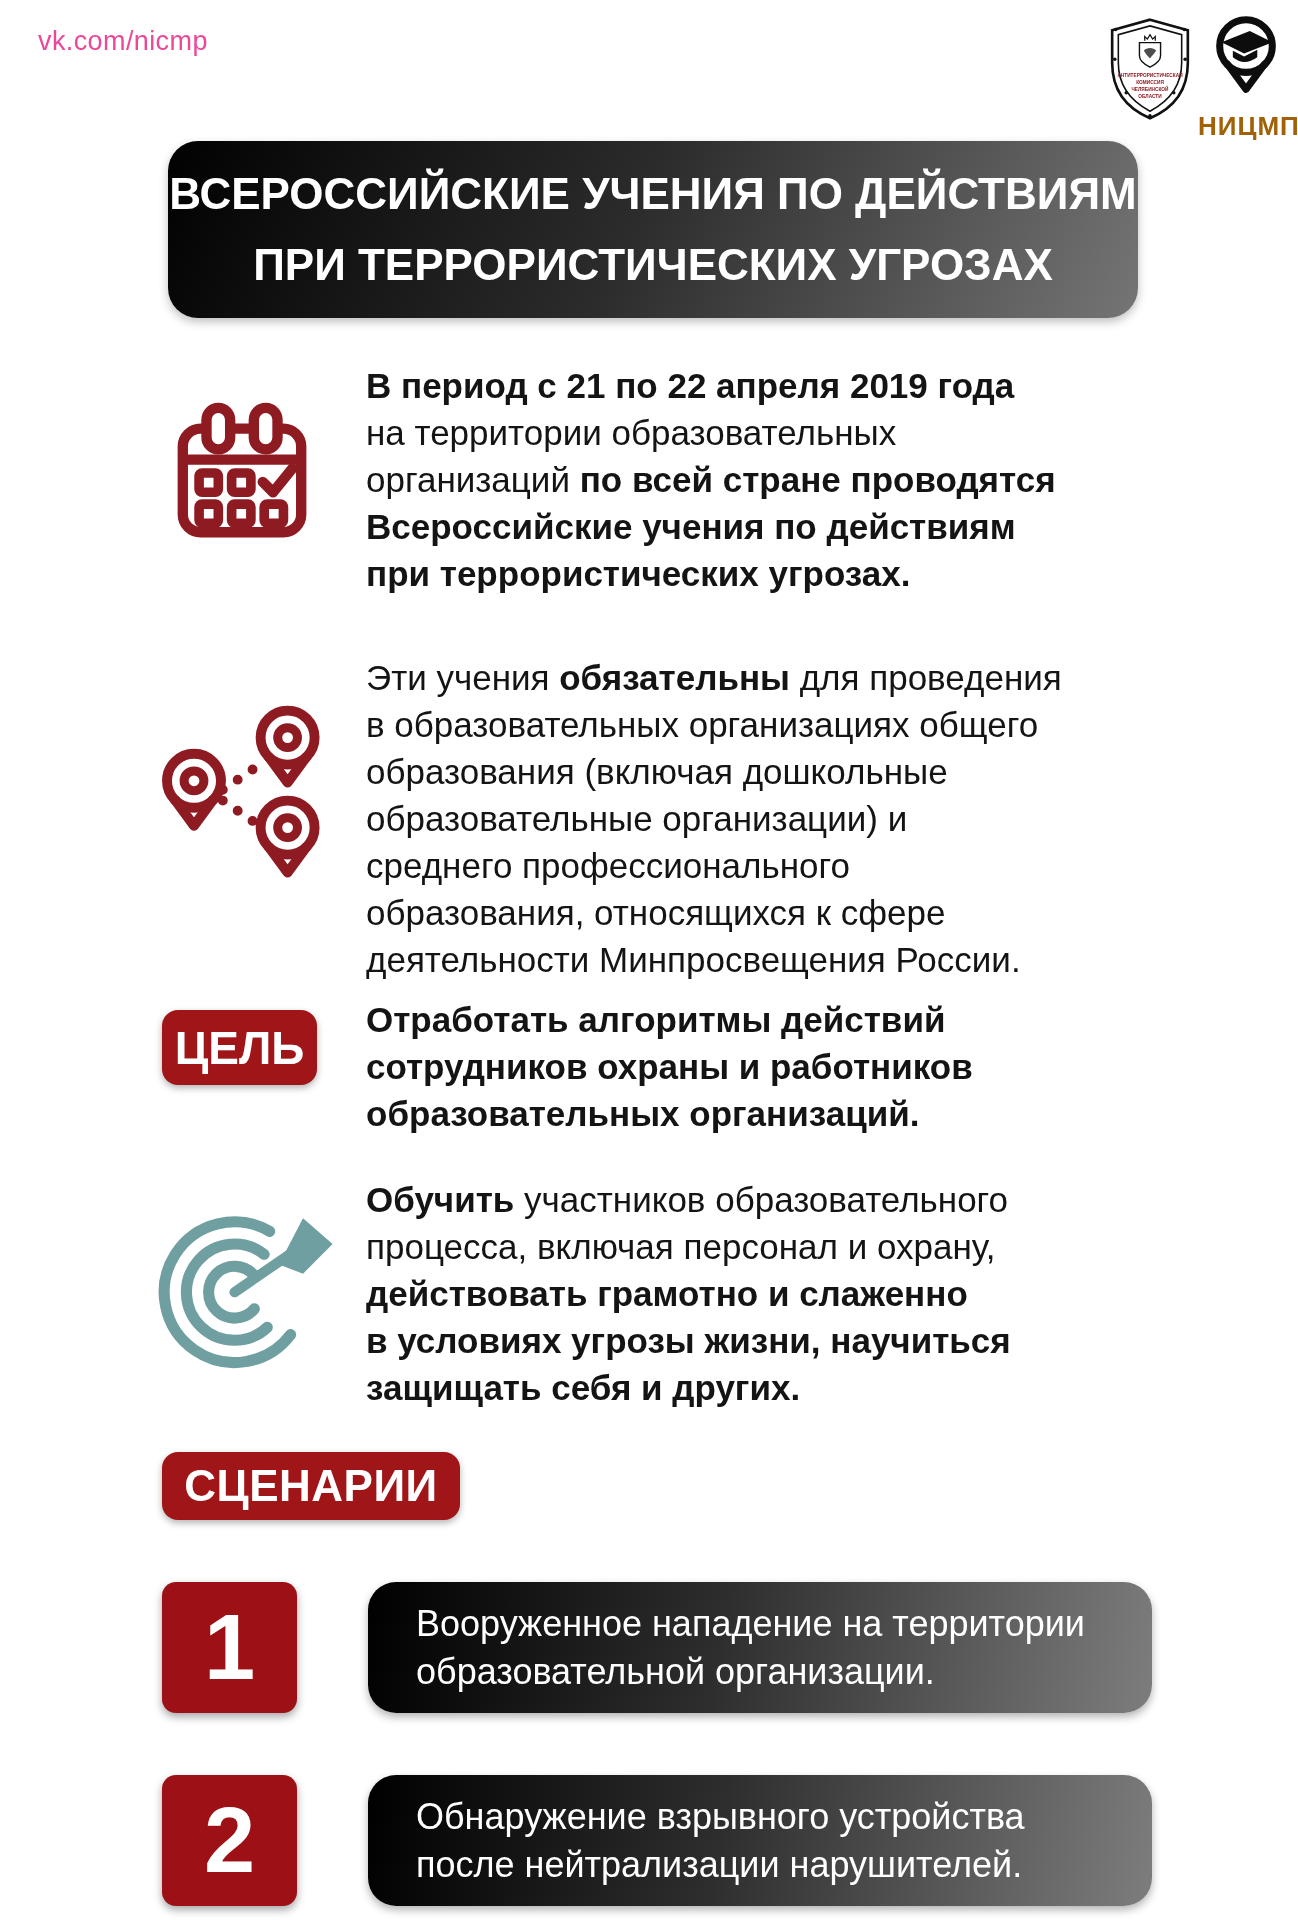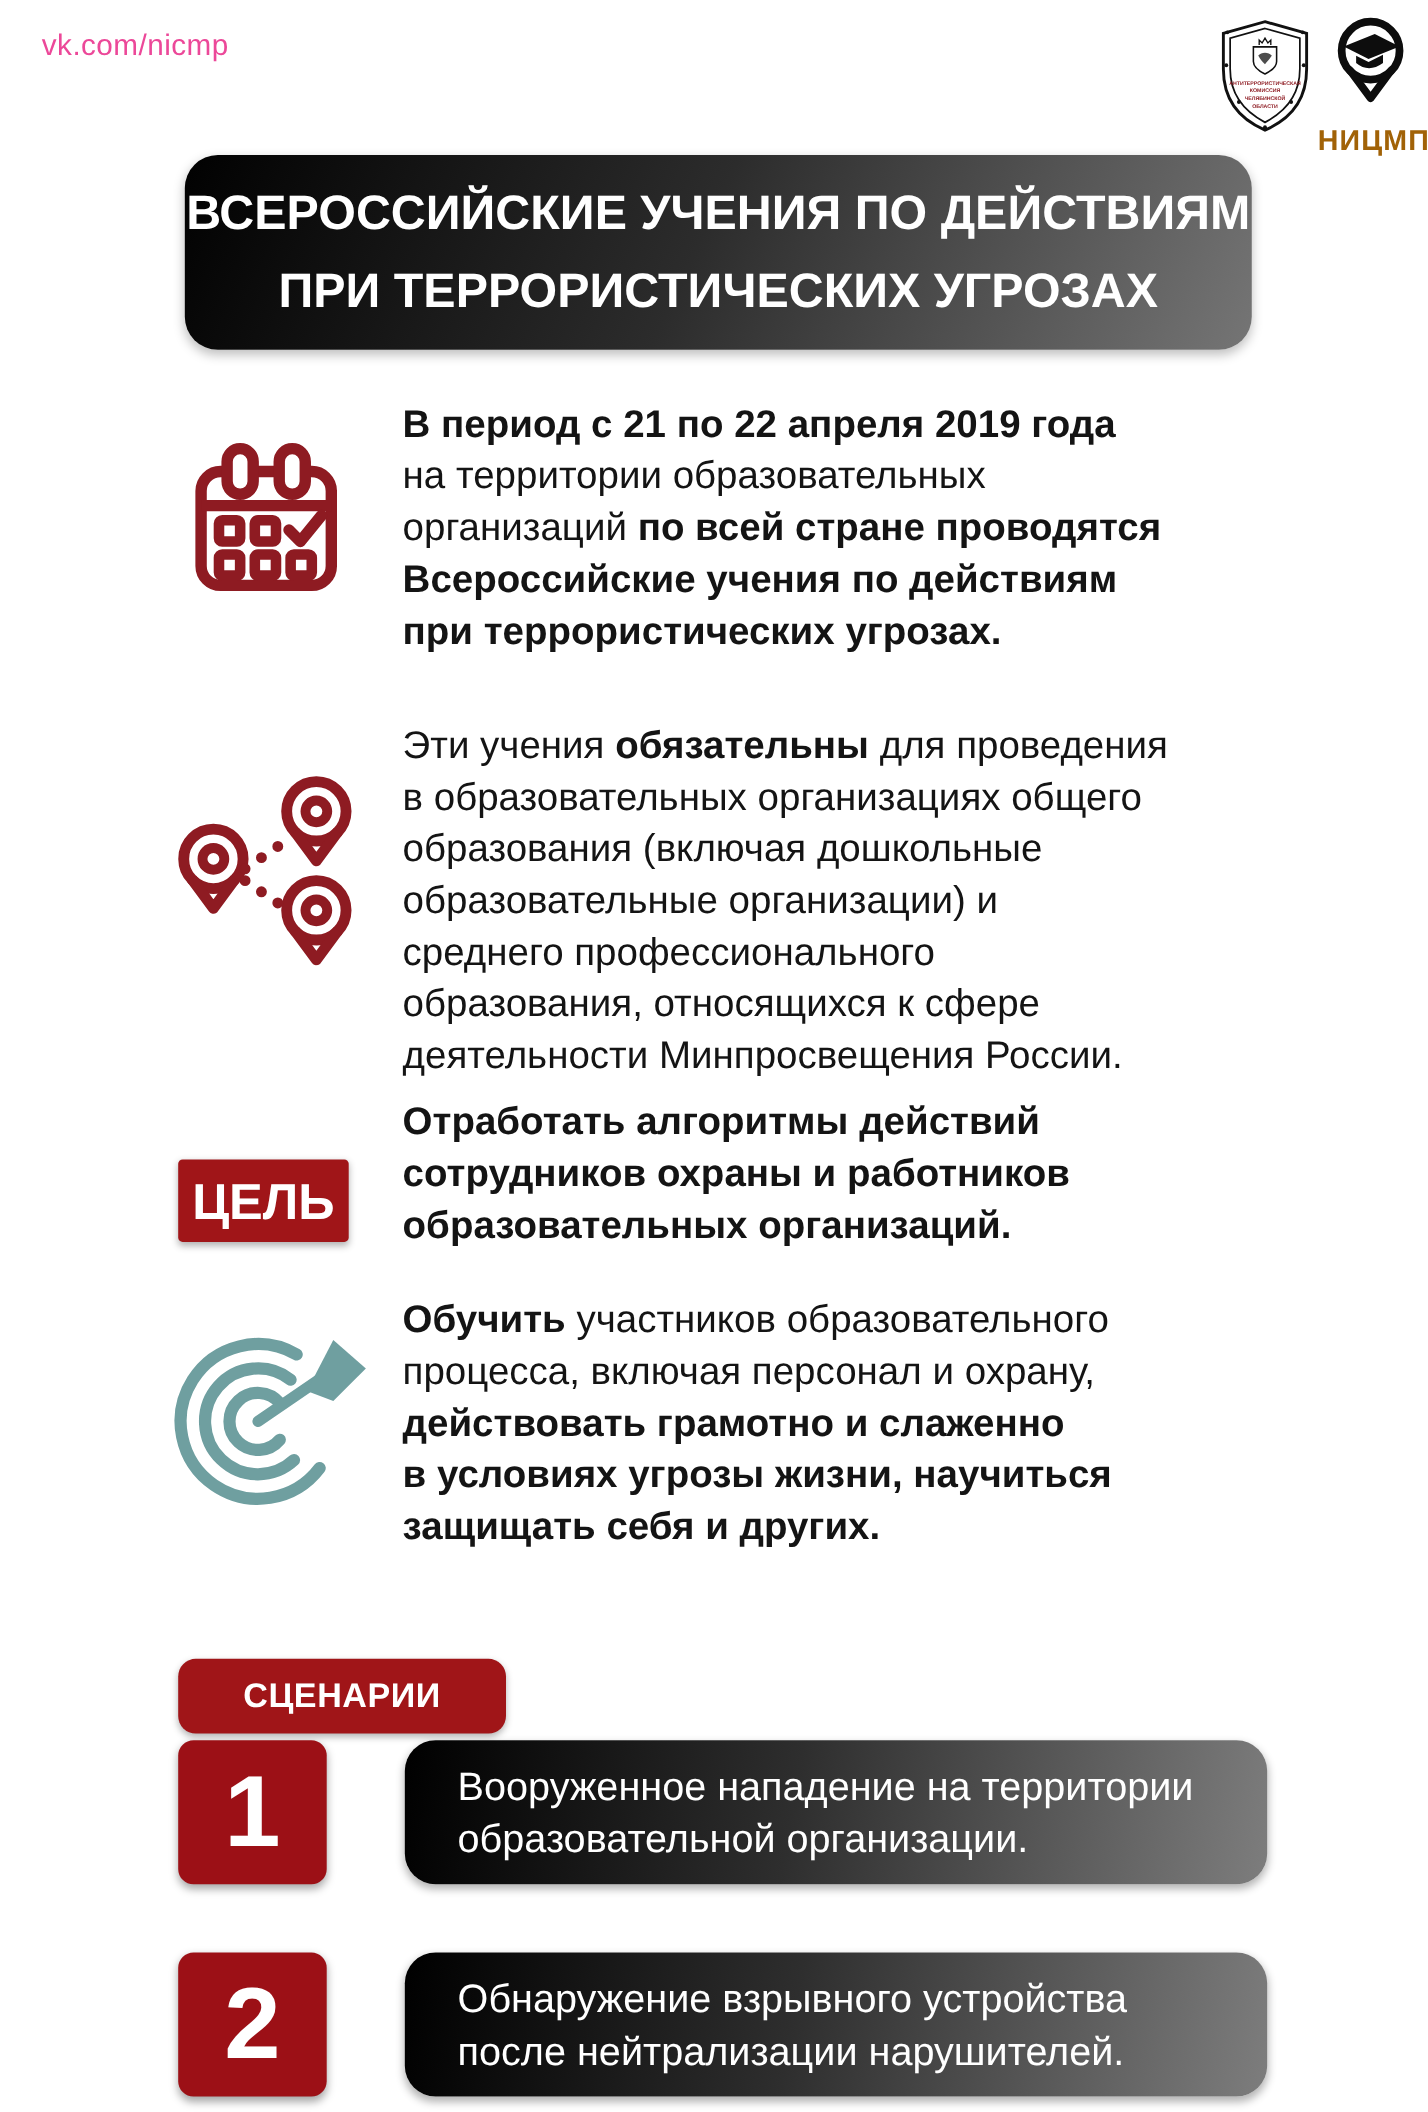--- a/index.html
+++ b/index.html
@@ -21,22 +21,22 @@
 
   .body-text { position:absolute; left:366px; width:810px; font-size:35px; line-height:47px;
                color:#141414; white-space:pre-line; }
   .body-text .b { font-weight:bold; }
 
   .icon-abs { position:absolute; }
 
   .badge { position:absolute; background:#a01518; color:#fff; font-weight:bold;
            display:flex; align-items:center; justify-content:center;
            box-shadow:0 3px 7px rgba(0,0,0,.3); }
-  .goal-badge { left:162px; top:1010px; width:155px; height:75px; border-radius:4px; font-size:46px;margin-top:44px; }
-  .scenarios-badge { left:162px; top:1508px; width:298px; height:68px; border-radius:16px; font-size:31px; letter-spacing:.5px; }
+  .goal-badge { left:162px; top:1010px; width:155px; height:75px; border-radius:16px; font-size:46px; }
+  .scenarios-badge { left:162px; top:1452px; width:298px; height:68px; border-radius:16px; font-size:44px; letter-spacing:.5px; }
 
   .num-box { position:absolute; left:162px; width:135px; height:131px; border-radius:14px;
              background:#9c1016; color:#fff; font-weight:bold; font-size:92px;
              display:flex; align-items:center; justify-content:center;
              box-shadow:0 4px 8px rgba(0,0,0,.35); }
   .scen-bar { position:absolute; left:368px; width:784px; height:131px; border-radius:28px;
               background:linear-gradient(100deg,#000000 0%,#2e2e2e 45%,#7d7d7d 100%);
               color:#fff; font-size:36px; line-height:48px; white-space:pre-line;
               display:flex; align-items:center; padding-left:48px;
               box-shadow:0 4px 8px rgba(0,0,0,.3); }

